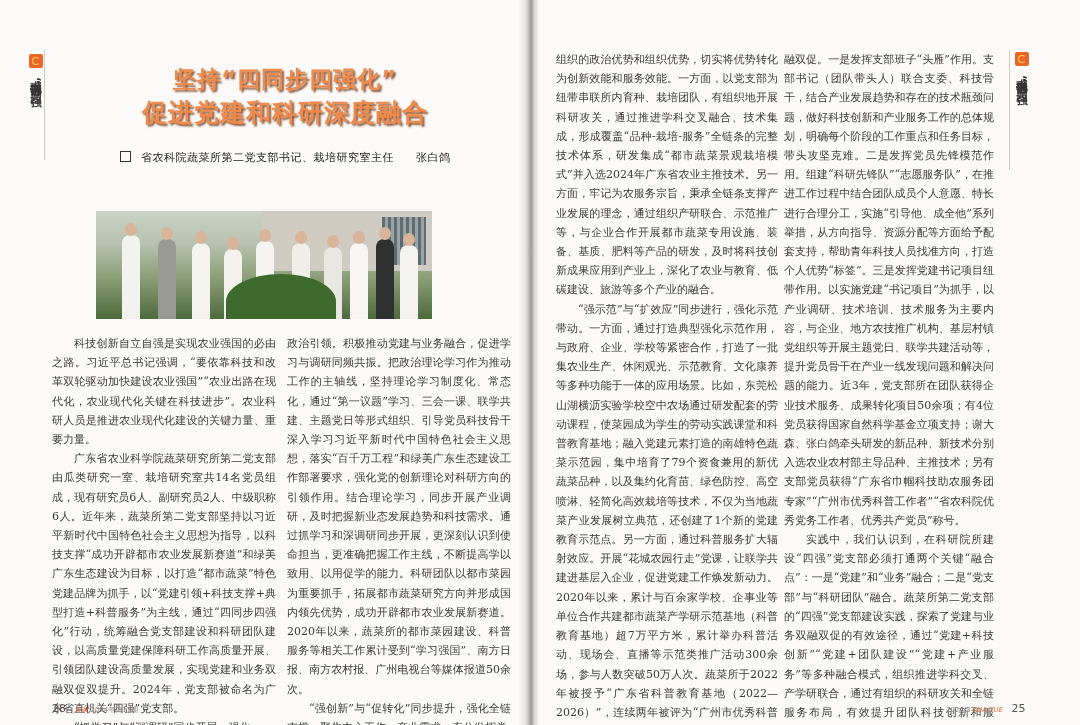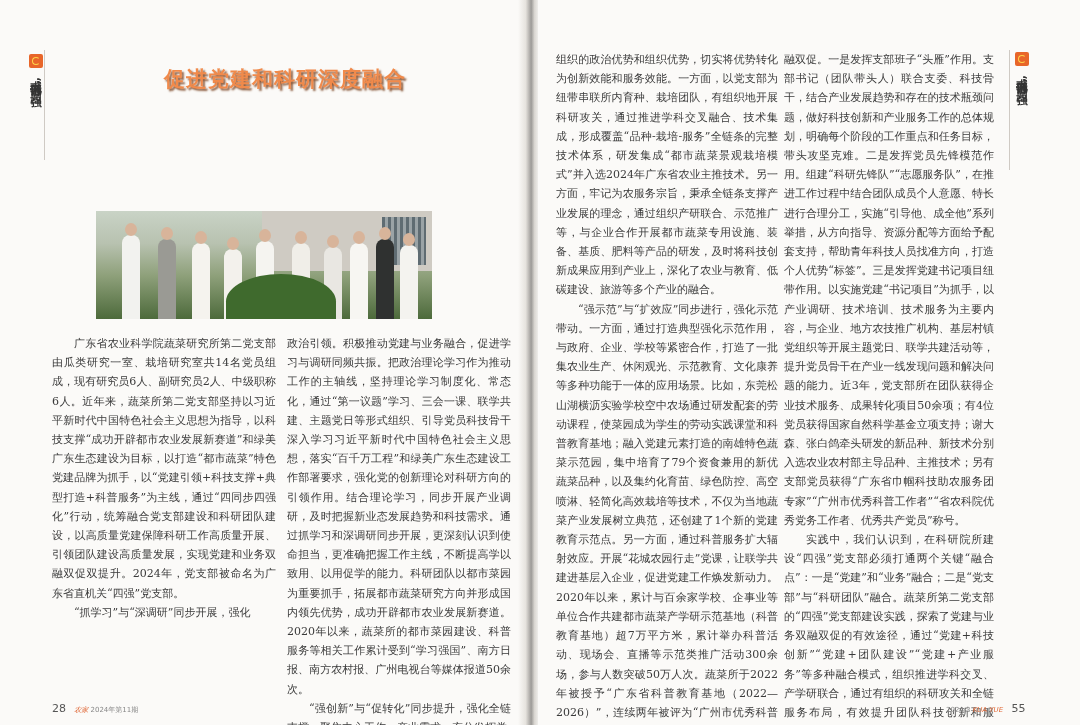--- a/index.html
+++ b/index.html
@@ -13,21 +13,21 @@
   .side-tab { position:absolute; width:16px; display:flex; flex-direction:column; align-items:center; }
   .side-tab .logo { width:14px; height:14px; background:#e8662a; border-radius:2px; position:relative; }
   .side-tab .logo::after { content:""; position:absolute; left:3px; top:3px; width:8px; height:8px;
      border:1.5px solid #ffd54a; border-radius:50%; border-right-color:transparent; box-sizing:border-box; }
   .side-tab .vt { writing-mode:vertical-rl; font-family:"DejaVu Sans", sans-serif; font-weight:bold;
      font-size:11.5px; color:#333; letter-spacing:1px; margin-top:4px; line-height:14px; }
   .side-line { position:absolute; width:1px; background:#cfcac4; }
   .title { position:absolute; left:120px; width:330px; text-align:center; font-family:"DejaVu Sans", sans-serif;
      font-weight:bold; color:#f08a4b; text-shadow:2px 2px 2px #8a5a3c; letter-spacing:1px; }
   .title .l1 { font-size:23px; line-height:34px; }
-  .title .l2 { font-size:21px; line-height:34px; }
+  .title .l2 { font-size:25px; line-height:34px; }
   .byline { position:absolute; left:120px; top:150px; font-size:11px; color:#222; letter-spacing:0.5px; }
   .byline .box { display:inline-block; width:9px; height:9px; border:1px solid #333; margin-right:10px; vertical-align:-1px; }
   .byline .author { margin-left:22px; }
   .photo { position:absolute; left:96px; top:211px; width:336px; height:108px;
      background:linear-gradient(180deg,#c9d3c6 0%,#b8c2b0 30%,#8ea07a 60%,#4d6a3b 100%); overflow:hidden; }
   .photo .bldg { position:absolute; right:0; top:0; width:170px; height:60px; background:#cfcbc3; }
   .photo .win { position:absolute; right:6px; top:6px; width:44px; height:48px;
      background:repeating-linear-gradient(90deg,#5f6c72 0 3px,#9aa3a6 3px 6px); }
   .photo .bush { position:absolute; left:130px; bottom:-10px; width:110px; height:55px; background:#3f6a2d; border-radius:50% 50% 0 0; }
   .person { position:absolute; bottom:0; width:18px; border-radius:8px 8px 0 0; }
@@ -44,23 +44,27 @@
 <body>
 
 <div class="page page-left">
   <div class="side-tab" style="left:28px; top:54px;">
     <div class="logo"></div>
     <div class="vt">支部书记讲“四强”</div>
   </div>
   <div class="side-line" style="left:44px; top:50px; height:110px;"></div>
 
   <div class="title" style="top:62px;">
+    <div class="l1">坚持“四同步四强化”</div>
     <div class="l2">促进党建和科研深度融合</div>
   </div>
 
+  <div class="byline">
+    <span class="box"></span><span>省农科院蔬菜所第二党支部书记、栽培研究室主任</span><span class="author">张白鸽</span>
+  </div>
 
   <div class="photo" title="蔬菜所第二党支部党员在都市菜园合影">
     <div class="bldg">
         <div class="win"></div>
       </div>
     <div class="person" style="left:26px;height:84px;background:#f2f2ef;">
         <div class="head"></div>
       </div>
     <div class="person" style="left:62px;height:80px;background:#9a9a94;">
         <div class="head"></div>
@@ -86,20 +90,21 @@
     <div class="person" style="left:280px;height:80px;background:#2f3130;">
         <div class="head"></div>
       </div>
     <div class="person" style="left:304px;height:74px;background:#f4f3ef;">
         <div class="head"></div>
       </div>
     <div class="bush"></div>
   </div>
 
   <div class="col" style="left:52px; top:334px; width:224px;">
+    <p>科技创新自立自强是实现农业强国的必由之路。习近平总书记强调，“要依靠科技和改革双轮驱动加快建设农业强国”“农业出路在现代化，农业现代化关键在科技进步”。农业科研人员是推进农业现代化建设的关键力量、重要力量。</p>
     <p>广东省农业科学院蔬菜研究所第二党支部由瓜类研究一室、栽培研究室共14名党员组成，现有研究员6人、副研究员2人、中级职称6人。近年来，蔬菜所第二党支部坚持以习近平新时代中国特色社会主义思想为指导，以科技支撑“成功开辟都市农业发展新赛道”和绿美广东生态建设为目标，以打造“都市蔬菜”特色党建品牌为抓手，以“党建引领+科技支撑+典型打造+科普服务”为主线，通过“四同步四强化”行动，统筹融合党支部建设和科研团队建设，以高质量党建保障科研工作高质量开展、引领团队建设高质量发展，实现党建和业务双融双促双提升。2024年，党支部被命名为广东省直机关“四强”党支部。</p>
     <p>“抓学习”与“深调研”同步开展，强化</p>
   </div>
 
   <div class="col" style="left:287px; top:334px; width:224px;">
     <p class="cont">政治引领。积极推动党建与业务融合，促进学习与调研同频共振。把政治理论学习作为推动工作的主轴线，坚持理论学习制度化、常态化，通过“第一议题”学习、三会一课、联学共建、主题党日等形式组织、引导党员科技骨干深入学习习近平新时代中国特色社会主义思想，落实“百千万工程”和绿美广东生态建设工作部署要求，强化党的创新理论对科研方向的引领作用。结合理论学习，同步开展产业调研，及时把握新业态发展趋势和科技需求。通过抓学习和深调研同步开展，更深刻认识到使命担当，更准确把握工作主线，不断提高学以致用、以用促学的能力。科研团队以都市菜园为重要抓手，拓展都市蔬菜研究方向并形成国内领先优势，成功开辟都市农业发展新赛道。2020年以来，蔬菜所的都市菜园建设、科普服务等相关工作累计受到“学习强国”、南方日报、南方农村报、广州电视台等媒体报道50余次。</p>
     <p>“强创新”与“促转化”同步提升，强化全链支撑。聚焦中心工作、产业需求，充分发挥党</p>
   </div>
 
   <div class="footer" style="left:46px; top:702px;">
@@ -125,15 +130,15 @@
 
   <div class="side-line" style="left:471px; top:50px; height:120px;"></div>
   <div class="side-tab" style="left:476px; top:52px;">
     <div class="logo"></div>
     <div class="vt">支部书记讲“四强”</div>
   </div>
 
   <div class="footer" style="left:408px; top:702px;">
     <span>2024·3</span>
     <span class="brand">KUA YUE</span>
-    <span class="num">55</span>
+    <span class="num">25</span>
   </div>
 </div>
 
 </body></html>

